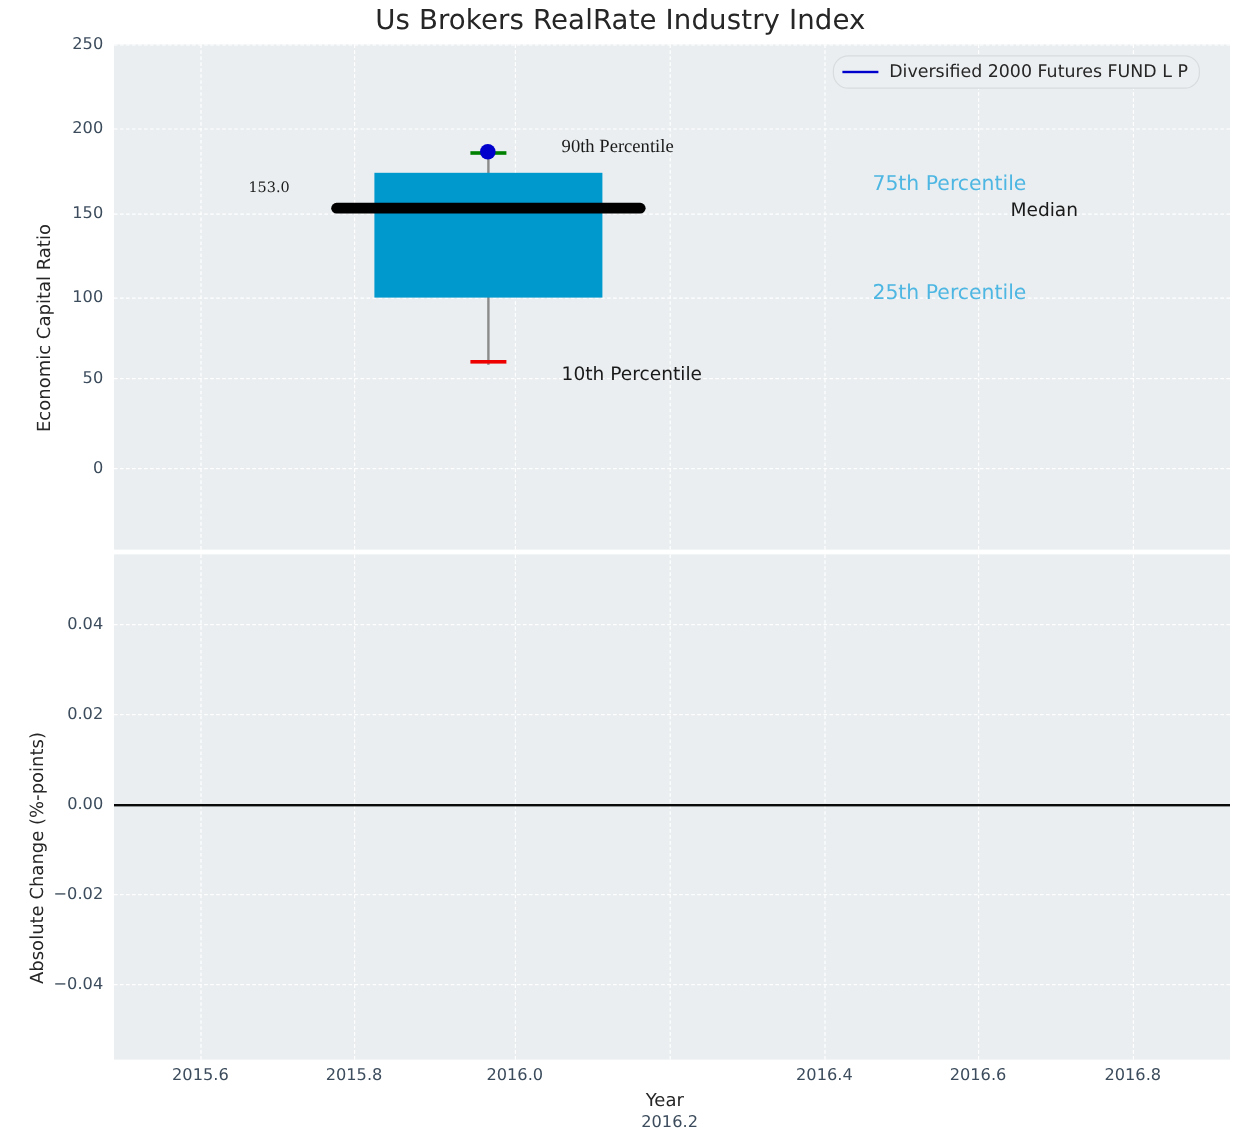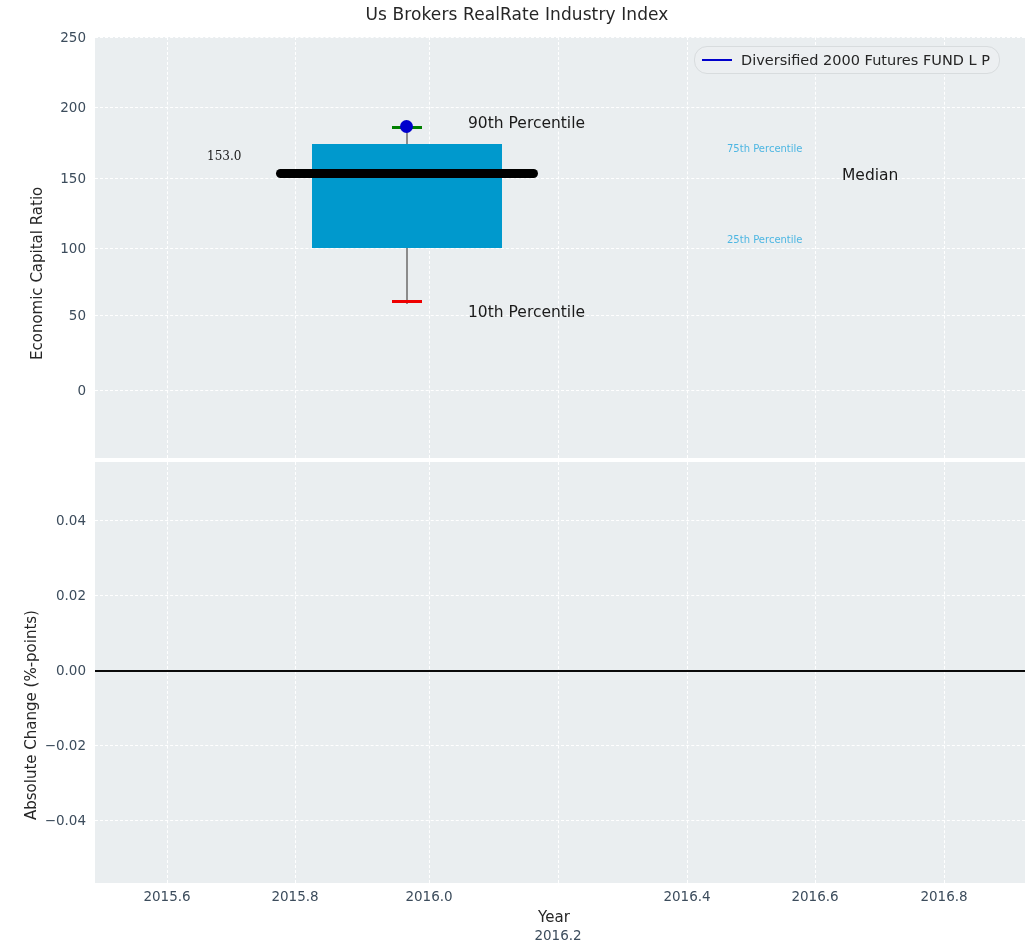--- a/index.html
+++ b/index.html
@@ -20,21 +20,21 @@
     background: #ffffff;
   }
 
   
   .fig-title {
     position: absolute;
     left: 0;
     top: 4px;
     width: 1034px;
     text-align: center;
-    font-size: 17px;
+    font-size: 23px;
     color: #262626;
     letter-spacing: 0.1px;
   }
 
   
   .axes {
     position: absolute;
     background: #eaeef0;
   }
   #axes-top {
@@ -199,26 +199,26 @@
 
   
   .annot {
     position: absolute;
     font-size: 15.5px;
     color: #1a1a1a;
     white-space: nowrap;
   }
   .annot-pct {
     position: absolute;
-    font-size: 10px;
+    font-size: 17px;
     color: #4db6e2;
     white-space: nowrap;
     text-align: right;
   }
-  #annot-p90 { left: 468px; top: 114px; }
+  #annot-p90 { left: 468px; top: 114px; font-family: Liberation Serif, serif; }
   #annot-p10 { left: 468px; top: 303px; }
   #annot-median { left: 842px; top: 166px; }
   #annot-p75 { left: 727px; top: 143px; }
   #annot-p25 { left: 727px; top: 234px; }
   #value-label {
     position: absolute;
     left: 207px;
     top: 149px;
     font-size: 12px;
     font-family: "DejaVu Serif", serif;

